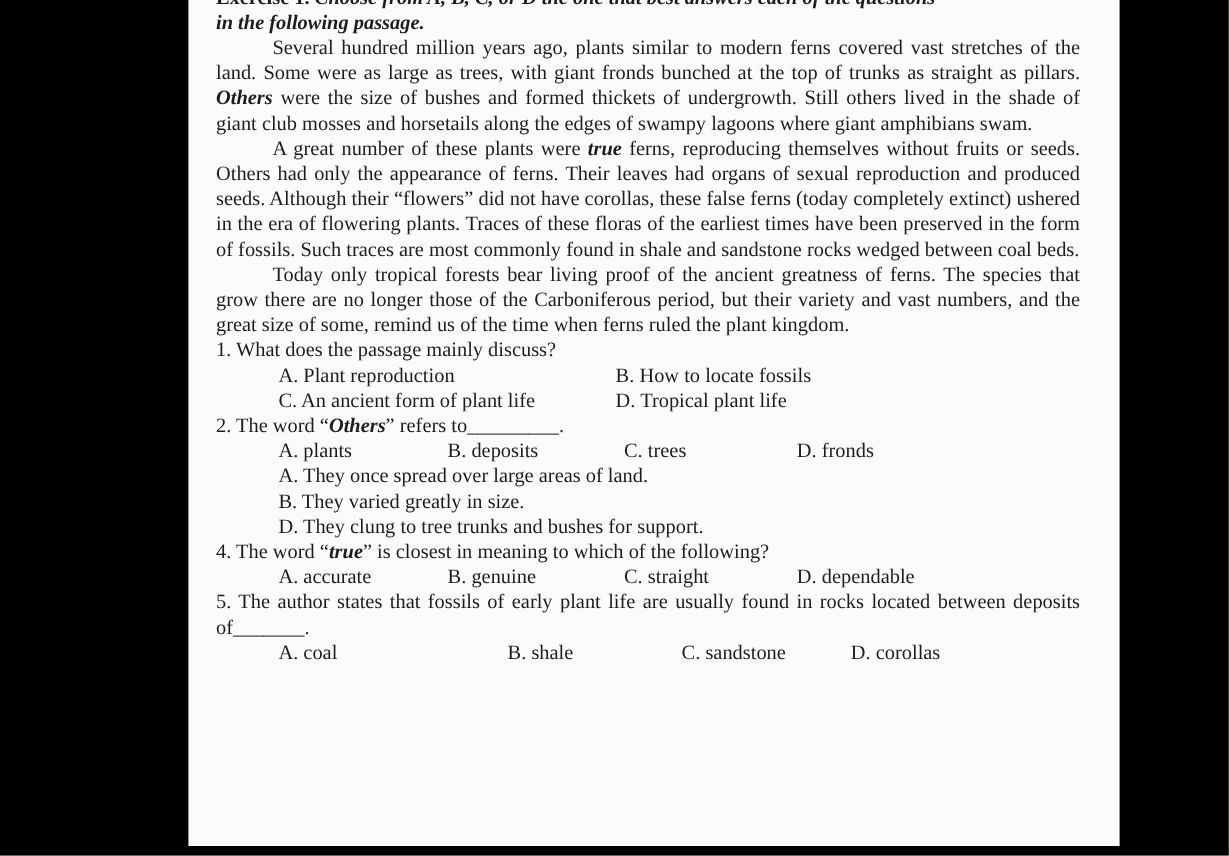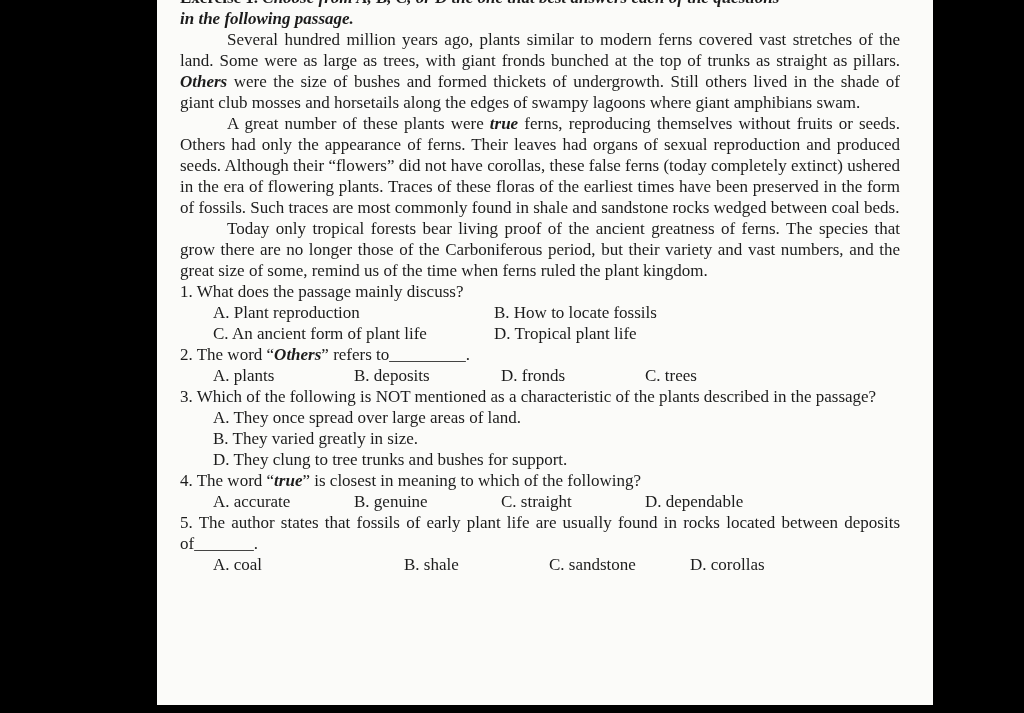--- a/index.html
+++ b/index.html
@@ -34,21 +34,21 @@
   }
   .hdr-line1 { font-weight: bold; }
   .hdr-line1 .instr { font-style: italic; }
   .hdr-line2 { font-style: italic; font-weight: bold; }
   .para {
     text-align: justify;
     text-indent: 47px;
   }
   .bi { font-weight: bold; font-style: italic; }
   .qtext { text-align: justify; }
-  .opts { margin-left: 33px; }
+  .opts { margin-left: 52px; }
   .opts.grid2  { display: grid; grid-template-columns: 281px 1fr; }
   .opts.grid4a { display: grid; grid-template-columns: 141px 147px 144px 1fr; }
   .opts.grid4b { display: grid; grid-template-columns: 191px 145px 141px 1fr; }
   .opts.stack .opt { display: block; }
   .opt { white-space: nowrap; }
 </style>
 </head>
 <body>
 
 <div class="doc-page">
@@ -71,27 +71,26 @@
         <span class="opt">C. An ancient form of plant life</span>
         <span class="opt">D. Tropical plant life</span>
       </div>
     </div>
 
     <div>
       <div class="qtext"><span>2. The word “</span><span class="bi">Others</span><span>” refers to_________.</span></div>
       <div class="opts grid4a">
         <span class="opt">A. plants</span>
         <span class="opt">B. deposits</span>
+        <span class="opt">C. trees</span>
         <span class="opt">D. fronds</span>
-        <span class="opt">C. trees</span>
       </div>
     </div>
 
     <div>
-      <div class="qtext"><span>3. Which of the following is NOT mentioned as a characteristic of the plants described in the passage?</span></div>
       <div class="opts stack">
         <span class="opt">A. They once spread over large areas of land.</span>
         <span class="opt">B. They varied greatly in size.</span>
         <span class="opt">D. They clung to tree trunks and bushes for support.</span>
       </div>
     </div>
 
     <div>
       <div class="qtext"><span>4. The word “</span><span class="bi">true</span><span>” is closest in meaning to which of the following?</span></div>
       <div class="opts grid4a">

